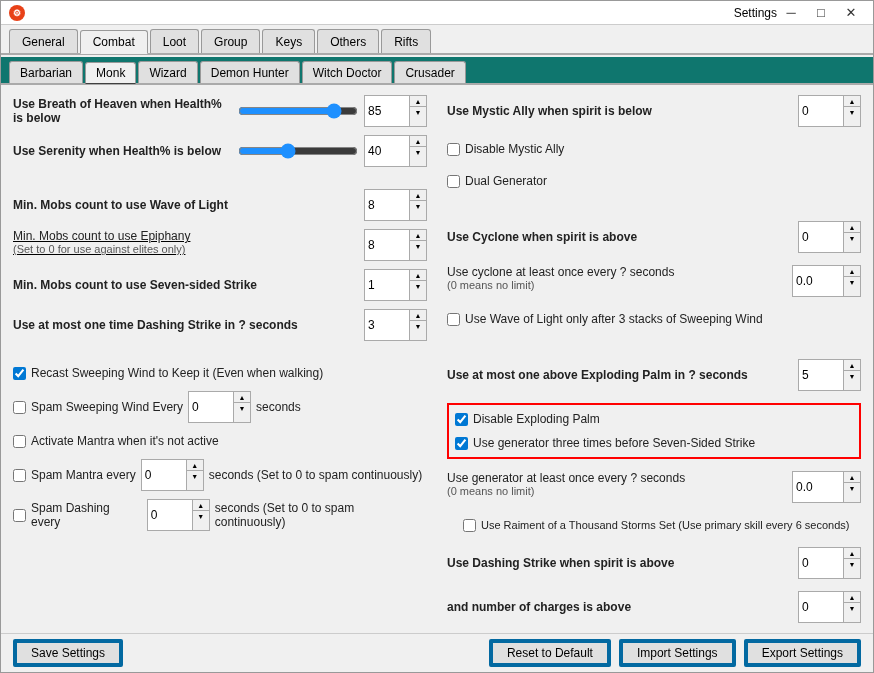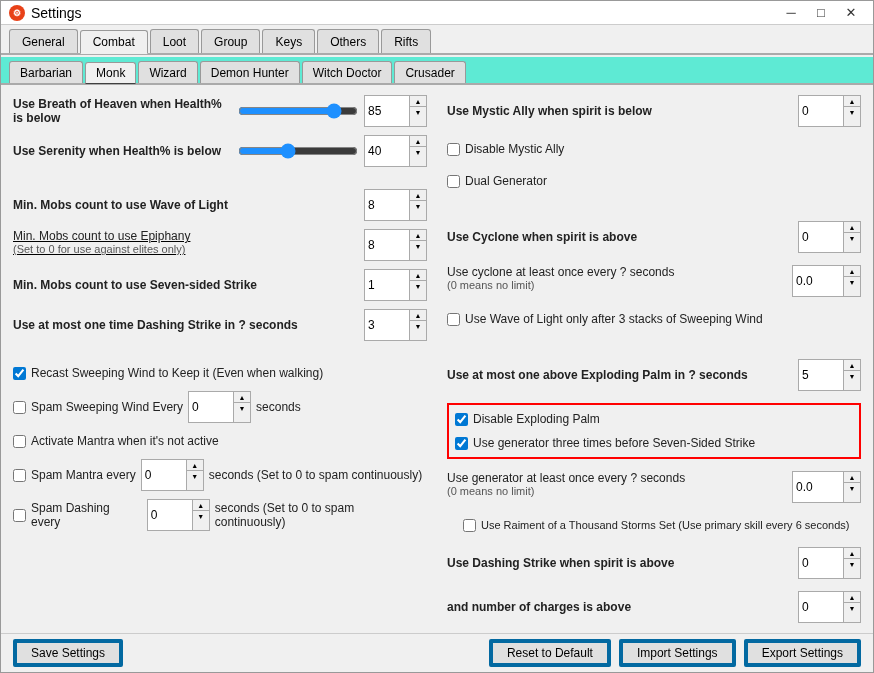--- a/index.html
+++ b/index.html
@@ -36,21 +36,22 @@
       border-radius: 50%;
       display: flex;
       align-items: center;
       justify-content: center;
       font-size: 9px;
       color: white;
       font-weight: bold;
     }
     .title-bar-text {
       flex: 1;
-      font-size: 14px;
+      font-size: 12px;
+      text-align: right;
     }
     .title-bar-buttons {
       display: flex;
       gap: 2px;
     }
     .title-bar-btn {
       width: 28px;
       height: 22px;
       background: none;
       border: none;
@@ -80,21 +81,21 @@
     }
     .tab-btn.active {
       background: #f0f0f0;
       border-bottom: 1px solid #f0f0f0;
       font-weight: normal;
       position: relative;
       top: 1px;
     }
 
     .sub-tabs {
-      background: #5eead4;
+      background: #0f766e;
       border-bottom: 2px solid #aaa;
       padding: 4px 8px 0 8px;
       display: flex;
       gap: 2px;
       margin-top: 2px;
     }
     .sub-tab-btn {
       padding: 3px 10px;
       background: #e0e0e0;
       border: 1px solid #999;

